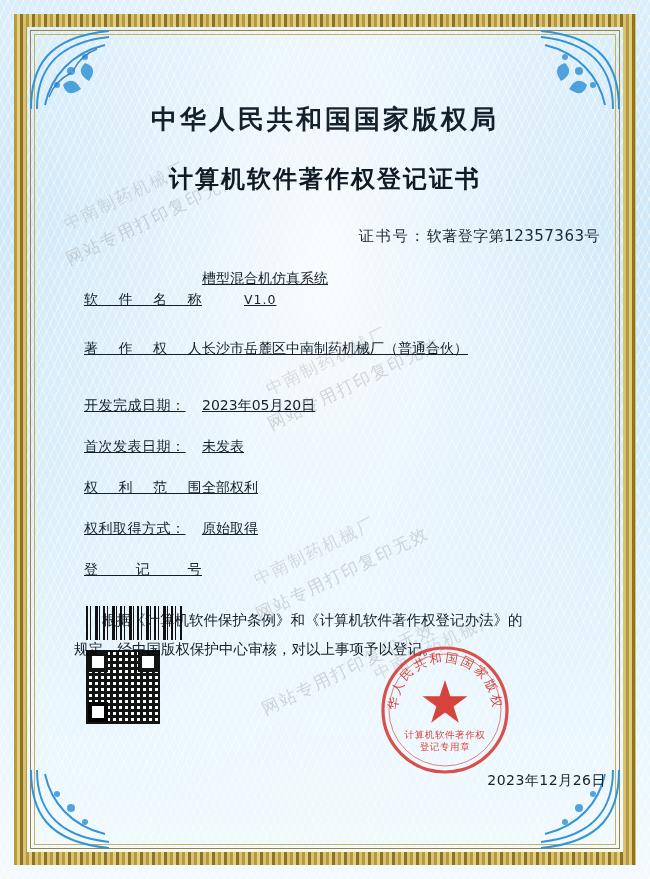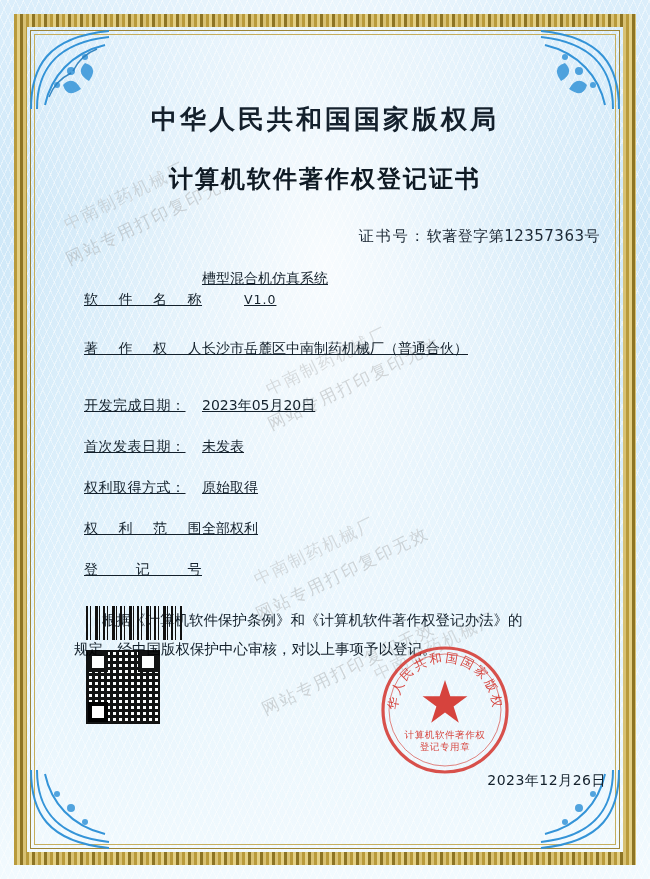--- a/index.html
+++ b/index.html
@@ -328,27 +328,27 @@
         <span class="k">开发完成日期：</span>
         <span class="v">2023年05月20日</span>
       </div>
 
       <div class="row">
         <span class="k">首次发表日期：</span>
         <span class="v">未发表</span>
       </div>
 
       <div class="row">
+        <span class="k spread">权利范围</span>
+        <span class="v">全部权利</span>
+      </div>
+
+      <div class="row">
         <span class="k">权利取得方式：</span>
         <span class="v">原始取得</span>
-      </div>
-
-      <div class="row">
-        <span class="k spread">权利范围</span>
-        <span class="v">全部权利</span>
       </div>
 
       <div class="row">
         <span class="k spread">登记号</span>
       </div>
 
     </div>
 
     <div class="para">
       <div><span class="ind"></span><span>根据《计算机软件保护条例》和《计算机软件著作权登记办法》的</span></div>

